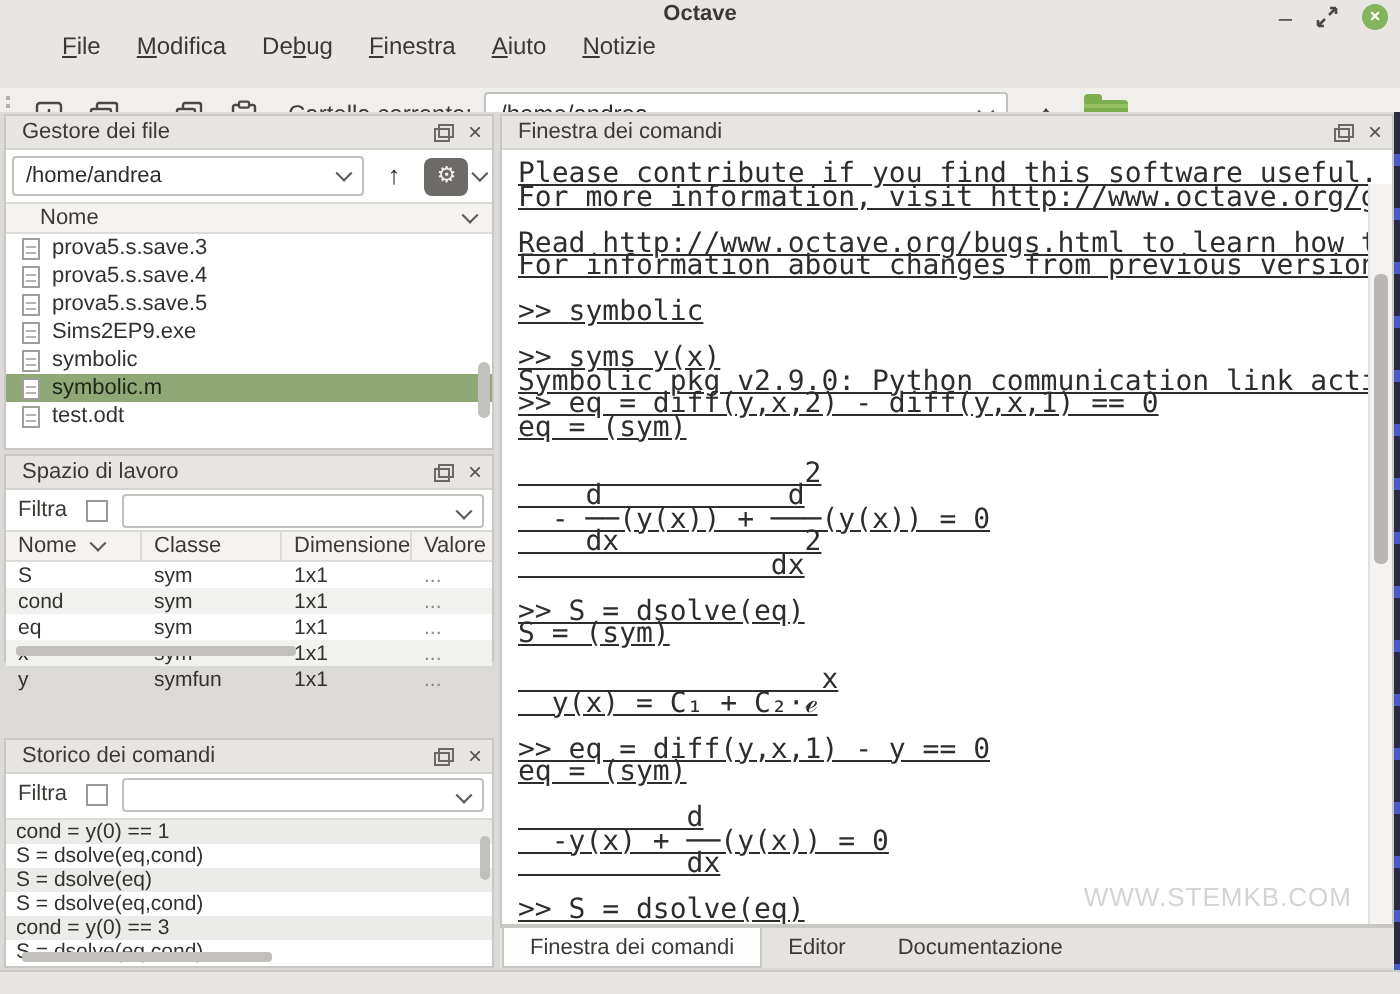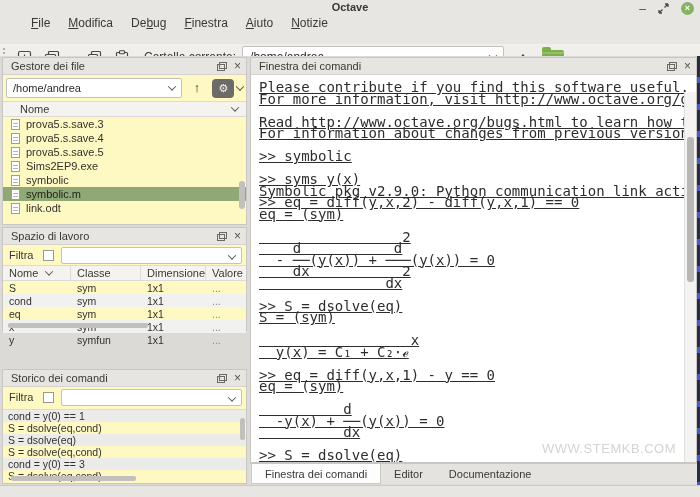--- a/index.html
+++ b/index.html
@@ -32,21 +32,21 @@
   .up-btn { width:22px; height:22px; margin-left:8px; text-align:center; font-size:14px; font-weight:bold; color:#2e2c2a; line-height:22px; }
   .folder-ico { position:relative; width:22px; height:15px; background:#7cae4d; border-radius:2px; margin-left:8px; }
   .folder-ico::before { content:""; position:absolute; left:0; top:-3px; width:9px; height:4px; background:#7cae4d; border-radius:2px 2px 0 0; }
   .folder-ico::after { content:""; position:absolute; left:0; top:2px; right:0; height:2px; background:#95c163; }
 
   
   .main-bg { position:absolute; left:0; top:56px; width:700px; height:429px; background:#dcdad6; }
   .edge-strip { position:absolute; left:697px; top:56px; width:3px; height:429px;
     background:repeating-linear-gradient(to bottom, #2a2d42 0 21px, #4a5ac8 21px 27px); }
 
-  .panel { position:absolute; background:#fef9c3; border:1px solid #c9c7c3; }
+  .panel { position:absolute; background:#ffffff; border:1px solid #c9c7c3; }
   .phead { height:17px; background:#e7e5e1; border-bottom:1px solid #d5d3cf; display:flex; align-items:center; padding:0 5px 0 8px; }
   .phead .ptitle { font-size:11px; color:#3b3935; flex:1; }
   .ic-undock { position:relative; width:10px; height:9px; margin-right:7px; }
   .ic-undock::before { content:""; position:absolute; left:0; bottom:0; width:6px; height:5px; border:1px solid #6b6965; background:#e7e5e1; }
   .ic-undock::after { content:""; position:absolute; right:0; top:0; width:6px; height:5px; border:1px solid #6b6965; }
   .ic-close { font-size:12px; color:#55534f; line-height:10px; }
 
   
   .p-files { left:2px; top:57px; width:245px; height:168px; }
   .pathrow { height:26px; display:flex; align-items:center; padding:0 3px; }
@@ -211,21 +211,21 @@
     <li>
         <span class="doc-ico"></span>
         <span>symbolic</span>
       </li>
     <li class="selected">
         <span class="doc-ico"></span>
         <span>symbolic.m</span>
       </li>
     <li>
         <span class="doc-ico"></span>
-        <span>link.odt</span>
+        <span>test.odt</span>
       </li>
   </ul>
   <span class="vscroll fs-thumb"></span>
 </div>
 
 <div class="panel p-work">
   <div class="phead">
     <span class="ptitle">Spazio di lavoro</span>
     <span class="ic-undock"></span>
     <span class="ic-close">×</span>

